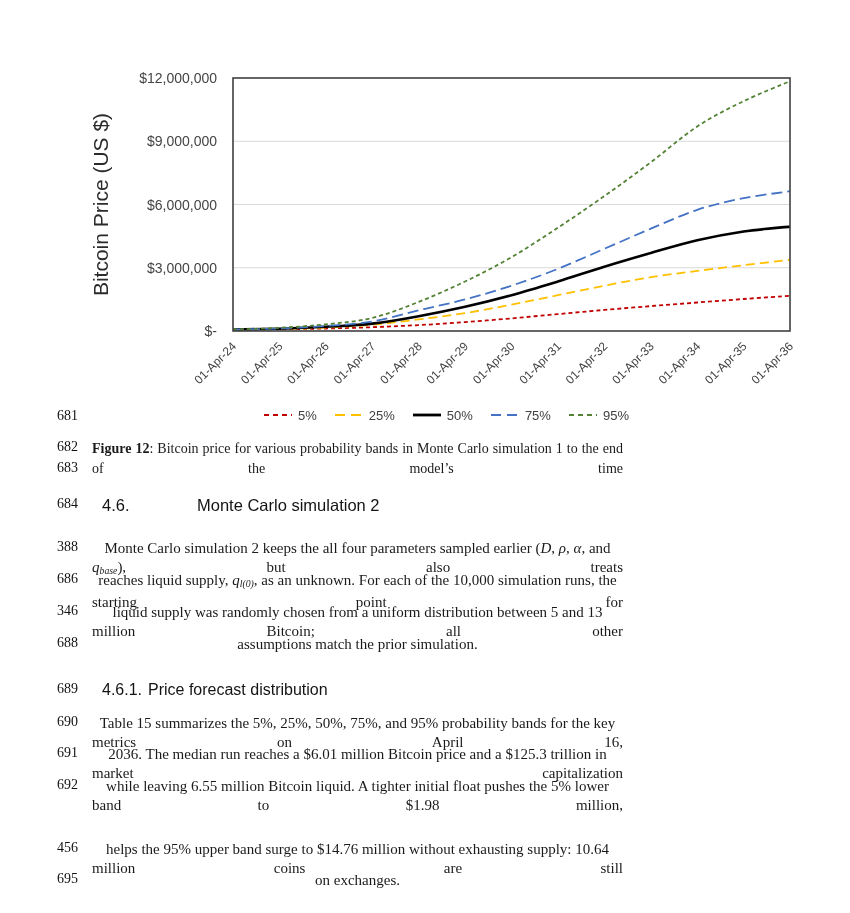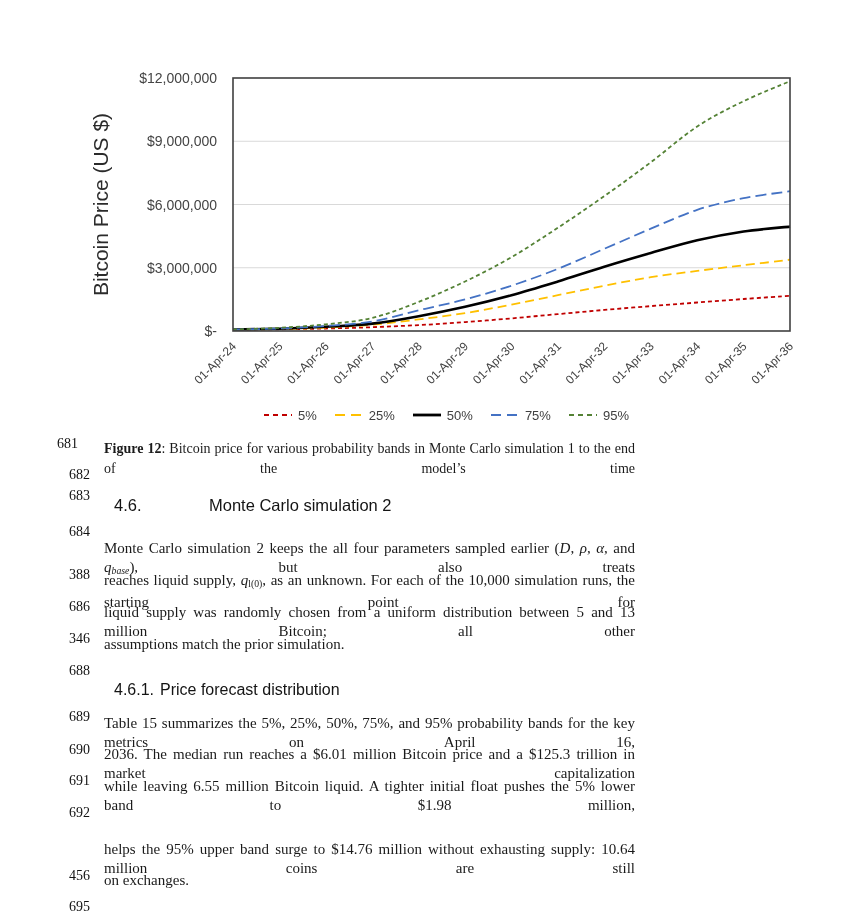--- a/index.html
+++ b/index.html
@@ -8,26 +8,26 @@
   
   .chart-svg{position:absolute;left:86px;top:56px;}
   .ct-ytick{font:14px "Liberation Sans",sans-serif;fill:#444;}
   .ct-xtick{font:12px "Liberation Sans",sans-serif;fill:#444;}
   .ct-ytitle{font:21px "Liberation Sans",sans-serif;fill:#2b2b2b;}
   .legend{position:absolute;left:86px;top:404px;width:720px;height:22px;
           display:flex;justify-content:center;align-items:center;gap:17px;
           font:13px "Liberation Sans",sans-serif;color:#404040;}
   .leg-item{display:inline-flex;align-items:center;gap:5px;}
   
-  .tline{position:absolute;left:12px;width:689px;}
-  .lnum{position:absolute;left:57px;top:0;font:14px "Liberation Serif",serif;color:#111;margin-top:28px;}
+  .tline{position:absolute;left:0;width:689px;}
+  .lnum{position:absolute;left:57px;top:0;font:14px "Liberation Serif",serif;color:#111;}
   .ltext{display:block;margin-left:92px;margin-right:66px;}
   .just{text-align:justify;text-align-last:justify;}
   .cap .ltext{font-size:14px;line-height:20px;}
-  .body .ltext{font-size:15px;line-height:19px;}
+  .body .ltext{font-size:15px;line-height:19px;text-align:center;}
   .subsc{font-size:0.65em;vertical-align:-0.25em;}
   .hrow{font-family:"Liberation Sans",sans-serif;font-size:16.5px;color:#141414;}
   .hlabel{position:absolute;left:92px;top:0;margin-left:10px;}
   .h1 .htitle{position:absolute;left:197px;top:0;}
   .h2 .htitle{position:absolute;left:148px;top:0;}
 </style>
 </head>
 <body>
 
 <div class="page">
@@ -109,21 +109,21 @@
     <span class="hlabel">4.6.</span>
     <span class="htitle">Monte Carlo simulation 2</span>
   </div>
 
   <div class="tline body" style="top:539px">
     <span class="lnum">388</span>
     <span class="ltext just"><span>Monte Carlo simulation 2 keeps the all four parameters sampled earlier (</span><span style="font-style: italic;">D</span><span>, </span><span style="font-style: italic;">ρ</span><span>, </span><span style="font-style: italic;">α</span><span>, and </span><span style="font-style: italic;">q</span><span class="subsc" style="font-style: italic;">base</span><span>), but also treats</span></span>
   </div>
   <div class="tline body" style="top:571px">
     <span class="lnum">686</span>
-    <span class="ltext just"><span>reaches liquid supply, </span><span style="font-style: italic;">q</span><span class="subsc" style="">l(0)</span><span>, as an unknown. For each of the 10,000 simulation runs, the starting point for</span></span>
+    <span class="ltext just"><span>reaches liquid supply, </span><span style="font-style: italic;">q</span><span class="subsc" style="font-style: italic;">l(0)</span><span>, as an unknown. For each of the 10,000 simulation runs, the starting point for</span></span>
   </div>
   <div class="tline body" style="top:603px">
     <span class="lnum">346</span>
     <span class="ltext just"><span>liquid supply was randomly chosen from a uniform distribution between 5 and 13 million Bitcoin; all other</span></span>
   </div>
   <div class="tline body" style="top:635px">
     <span class="lnum">688</span>
     <span class="ltext"><span>assumptions match the prior simulation.</span></span>
   </div>
 

